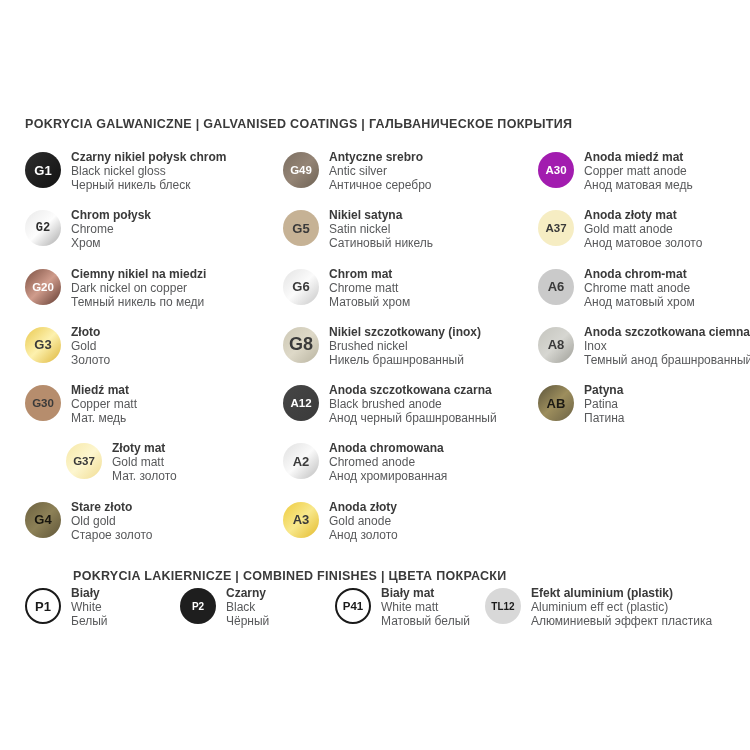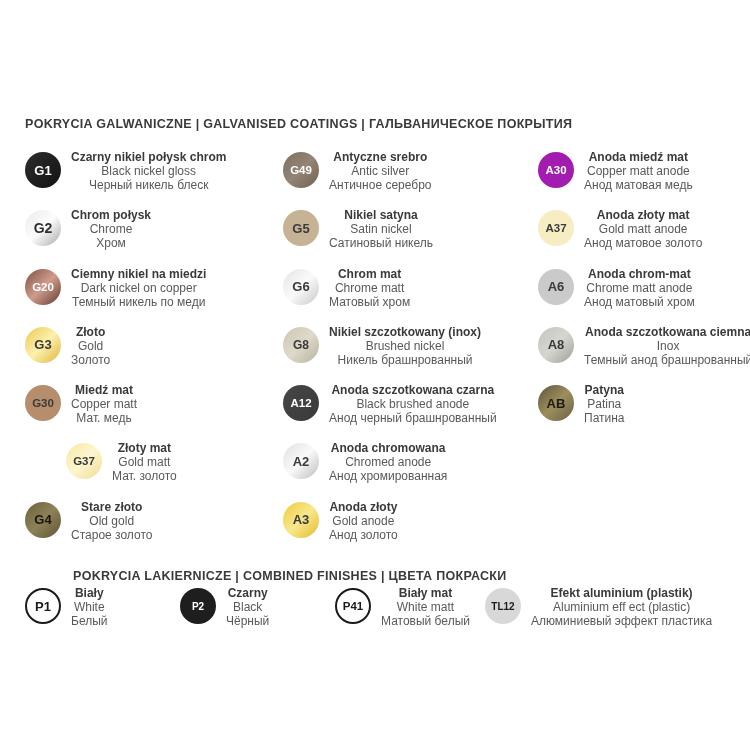--- a/index.html
+++ b/index.html
@@ -1,19 +1,18 @@
 <!DOCTYPE html>
 <html><head>
 <meta charset="utf-8">
 <style>
   html,body{margin:0;padding:0;background:#ffffff;}
   .page{
     position:relative;width:750px;height:750px;background:#ffffff;overflow:hidden;
     font-family:"Liberation Sans","DejaVu Sans",sans-serif;
-    text-align:center;
   }
   .section-title{
     position:absolute;left:25px;
     font-size:12.5px;font-weight:bold;color:#3a3a3a;letter-spacing:.3px;
     white-space:nowrap;
   }
   #title-galvanised{top:117px;}
   #title-lacquer{top:569px;padding-left:48px;}
   .col{position:absolute;top:150px;}
   #col-1{left:25px;width:252px;}
@@ -42,21 +41,21 @@
     <div class="swatch" style="background: linear-gradient(135deg, rgb(46, 46, 46), rgb(18, 18, 18)); color: rgb(255, 255, 255); font-size: 13px;">
           <span>G1</span>
         </div>
     <div class="labels">
       <div class="pl">Czarny nikiel połysk chrom</div>
       <div class="en">Black nickel gloss</div>
       <div class="ru">Черный никель блеск</div>
     </div>
   </div>
       <div class="finish-item">
-    <div class="swatch" style="background: linear-gradient(135deg, rgb(233, 233, 233), rgb(253, 253, 253) 50%, rgb(169, 169, 169)); color: rgb(46, 46, 46); font-size: 14px;">
+    <div class="swatch" style="background: linear-gradient(135deg, rgb(233, 233, 233), rgb(253, 253, 253) 50%, rgb(169, 169, 169)); color: rgb(46, 46, 46); font-size: 12px; font-family: Liberation Mono, monospace;">
           <span>G2</span>
         </div>
     <div class="labels">
       <div class="pl">Chrom połysk</div>
       <div class="en">Chrome</div>
       <div class="ru">Хром</div>
     </div>
   </div>
       <div class="finish-item">
     <div class="swatch" style="background: linear-gradient(135deg, rgb(122, 79, 65), rgb(208, 156, 140) 50%, rgb(95, 58, 48)); color: rgb(255, 255, 255); font-size: 11.5px;">
@@ -134,21 +133,21 @@
     <div class="swatch" style="background: linear-gradient(135deg, rgb(227, 227, 227), rgb(251, 251, 251) 50%, rgb(198, 198, 198)); color: rgb(58, 58, 58); font-size: 13px;">
           <span>G6</span>
         </div>
     <div class="labels">
       <div class="pl">Chrom mat</div>
       <div class="en">Chrome matt</div>
       <div class="ru">Матовый хром</div>
     </div>
   </div>
       <div class="finish-item">
-    <div class="swatch" style="background: linear-gradient(135deg, rgb(205, 200, 182), rgb(222, 217, 200) 50%, rgb(184, 179, 160)); color: rgb(58, 58, 58); font-size: 12px;">
+    <div class="swatch" style="background: linear-gradient(135deg, rgb(205, 200, 182), rgb(222, 217, 200) 50%, rgb(184, 179, 160)); color: rgb(58, 58, 58); font-size: 18px;">
           <span>G8</span>
         </div>
     <div class="labels">
       <div class="pl">Nikiel szczotkowany (inox)</div>
       <div class="en">Brushed nickel</div>
       <div class="ru">Никель брашнрованный</div>
     </div>
   </div>
       <div class="finish-item">
     <div class="swatch" style="background: linear-gradient(135deg, rgb(70, 70, 70), rgb(58, 58, 58)); color: rgb(255, 255, 255); font-size: 11.5px;">

